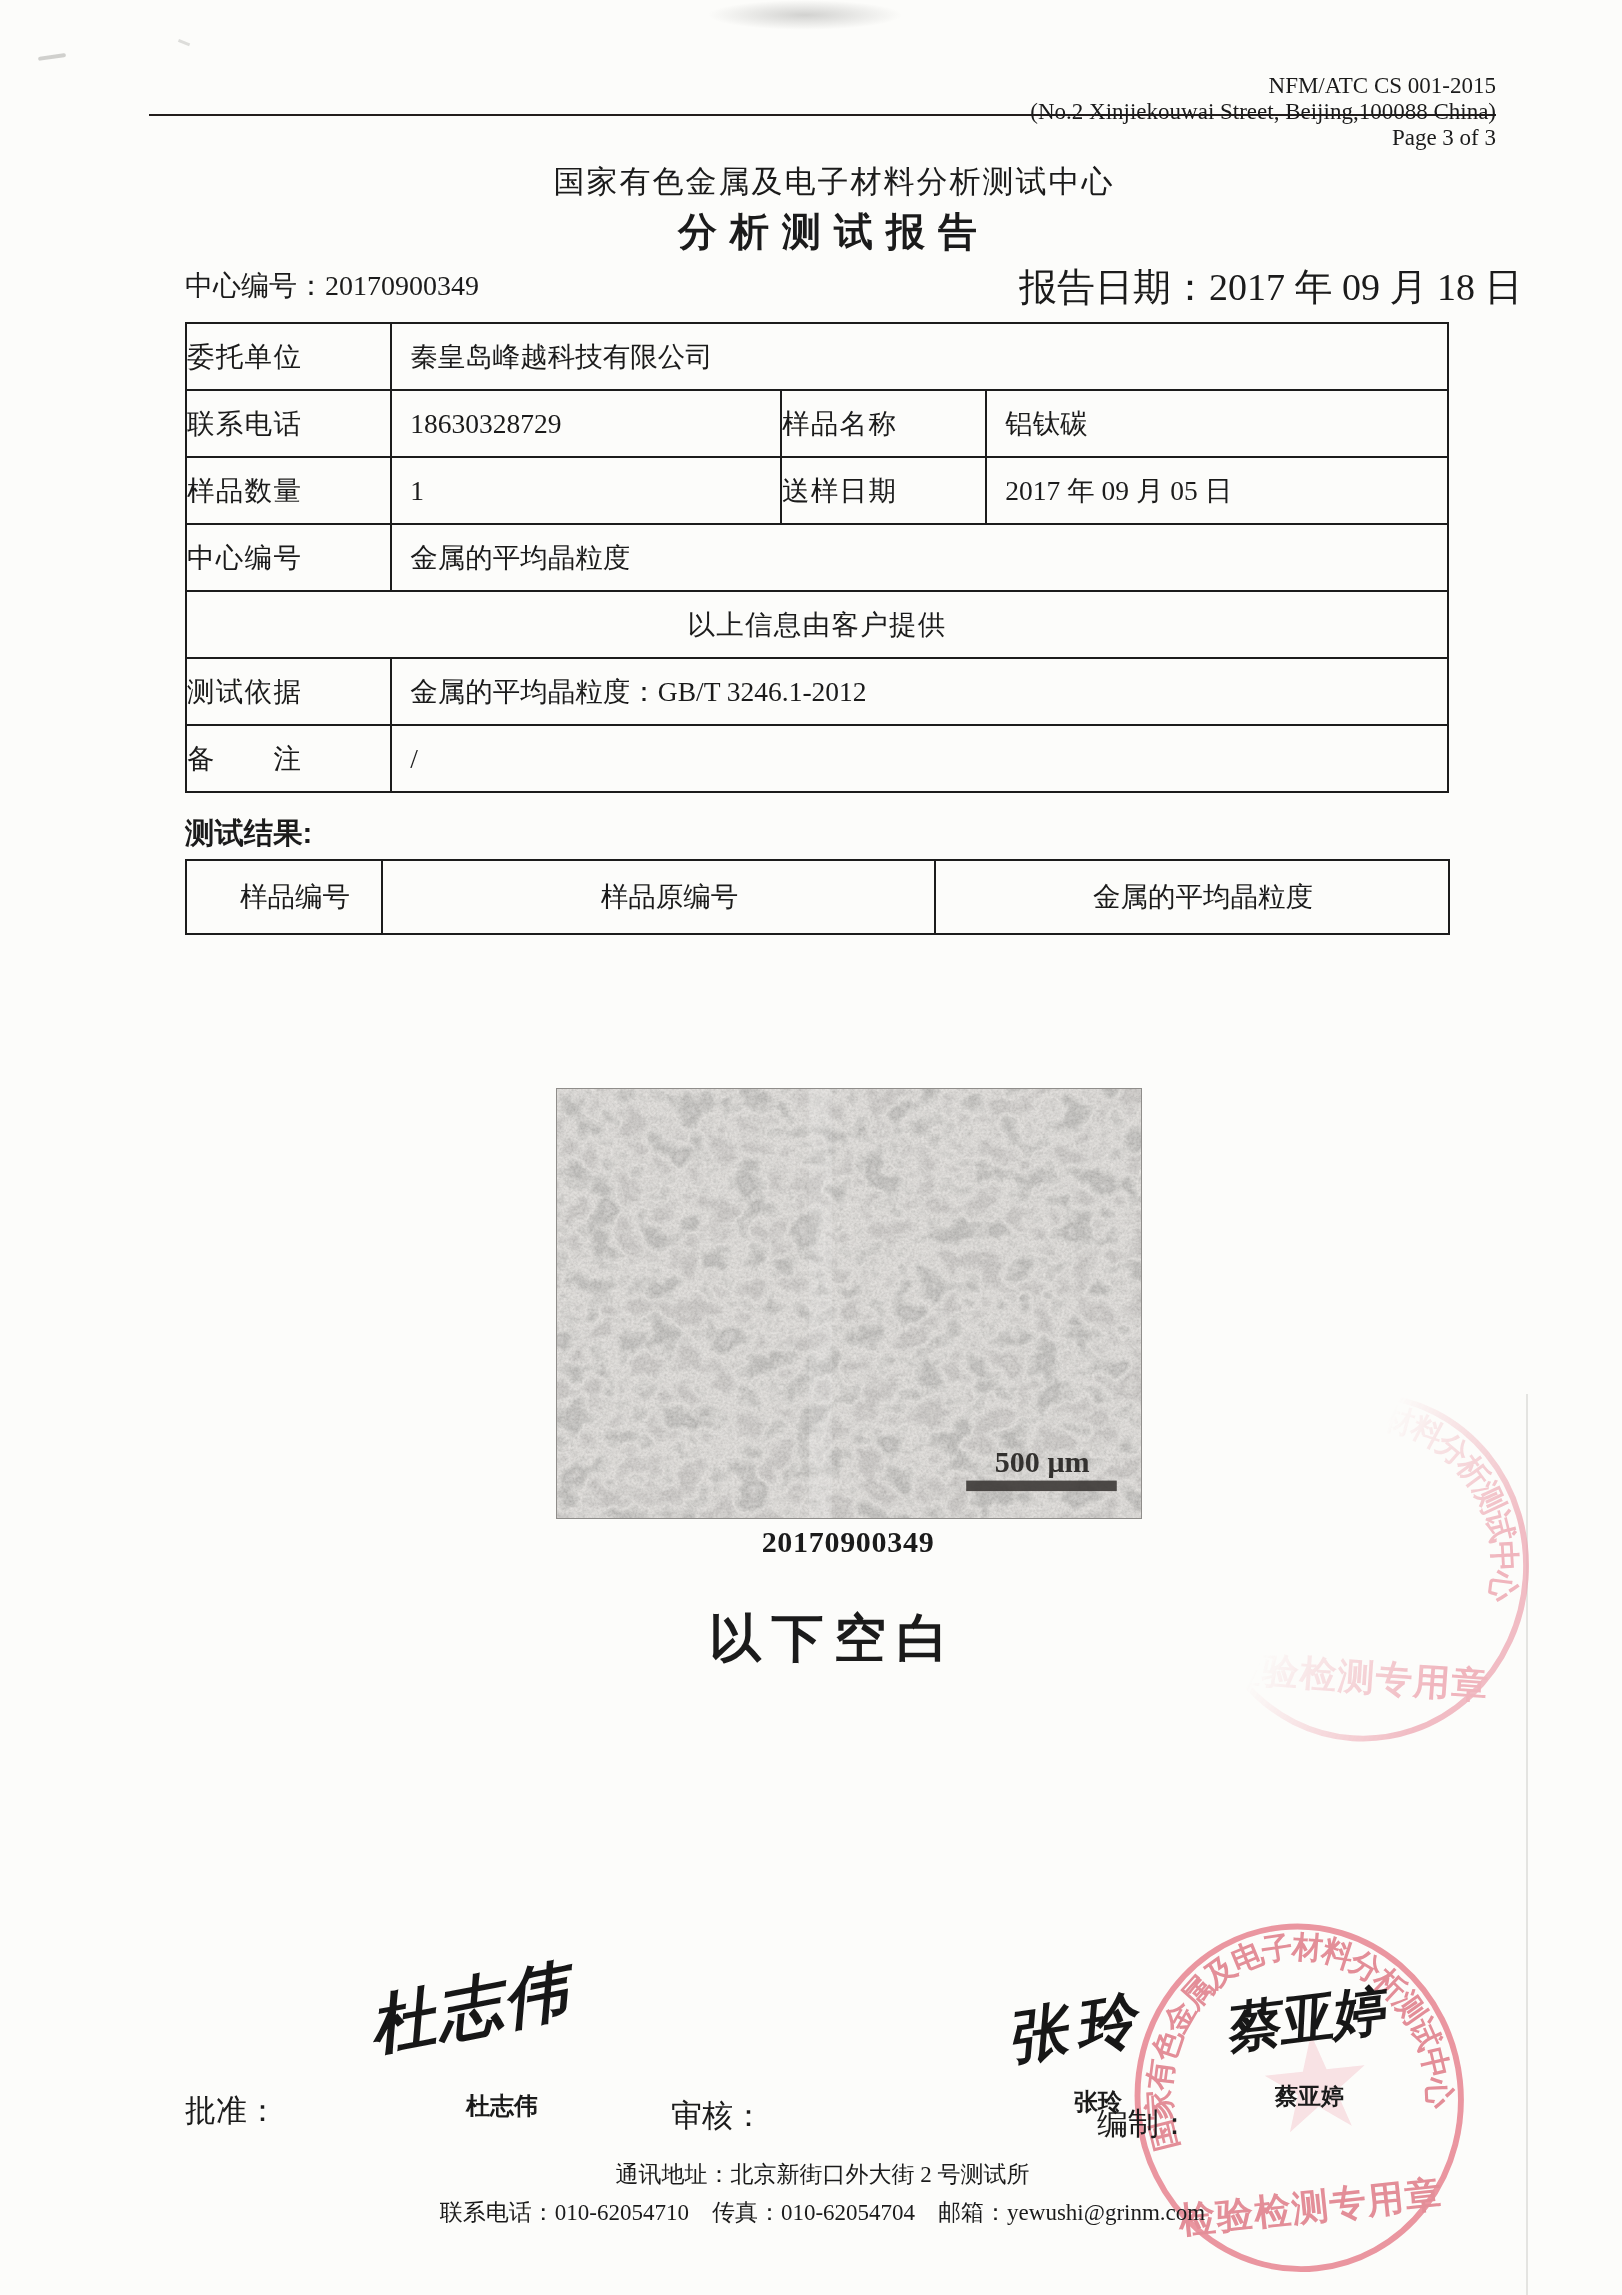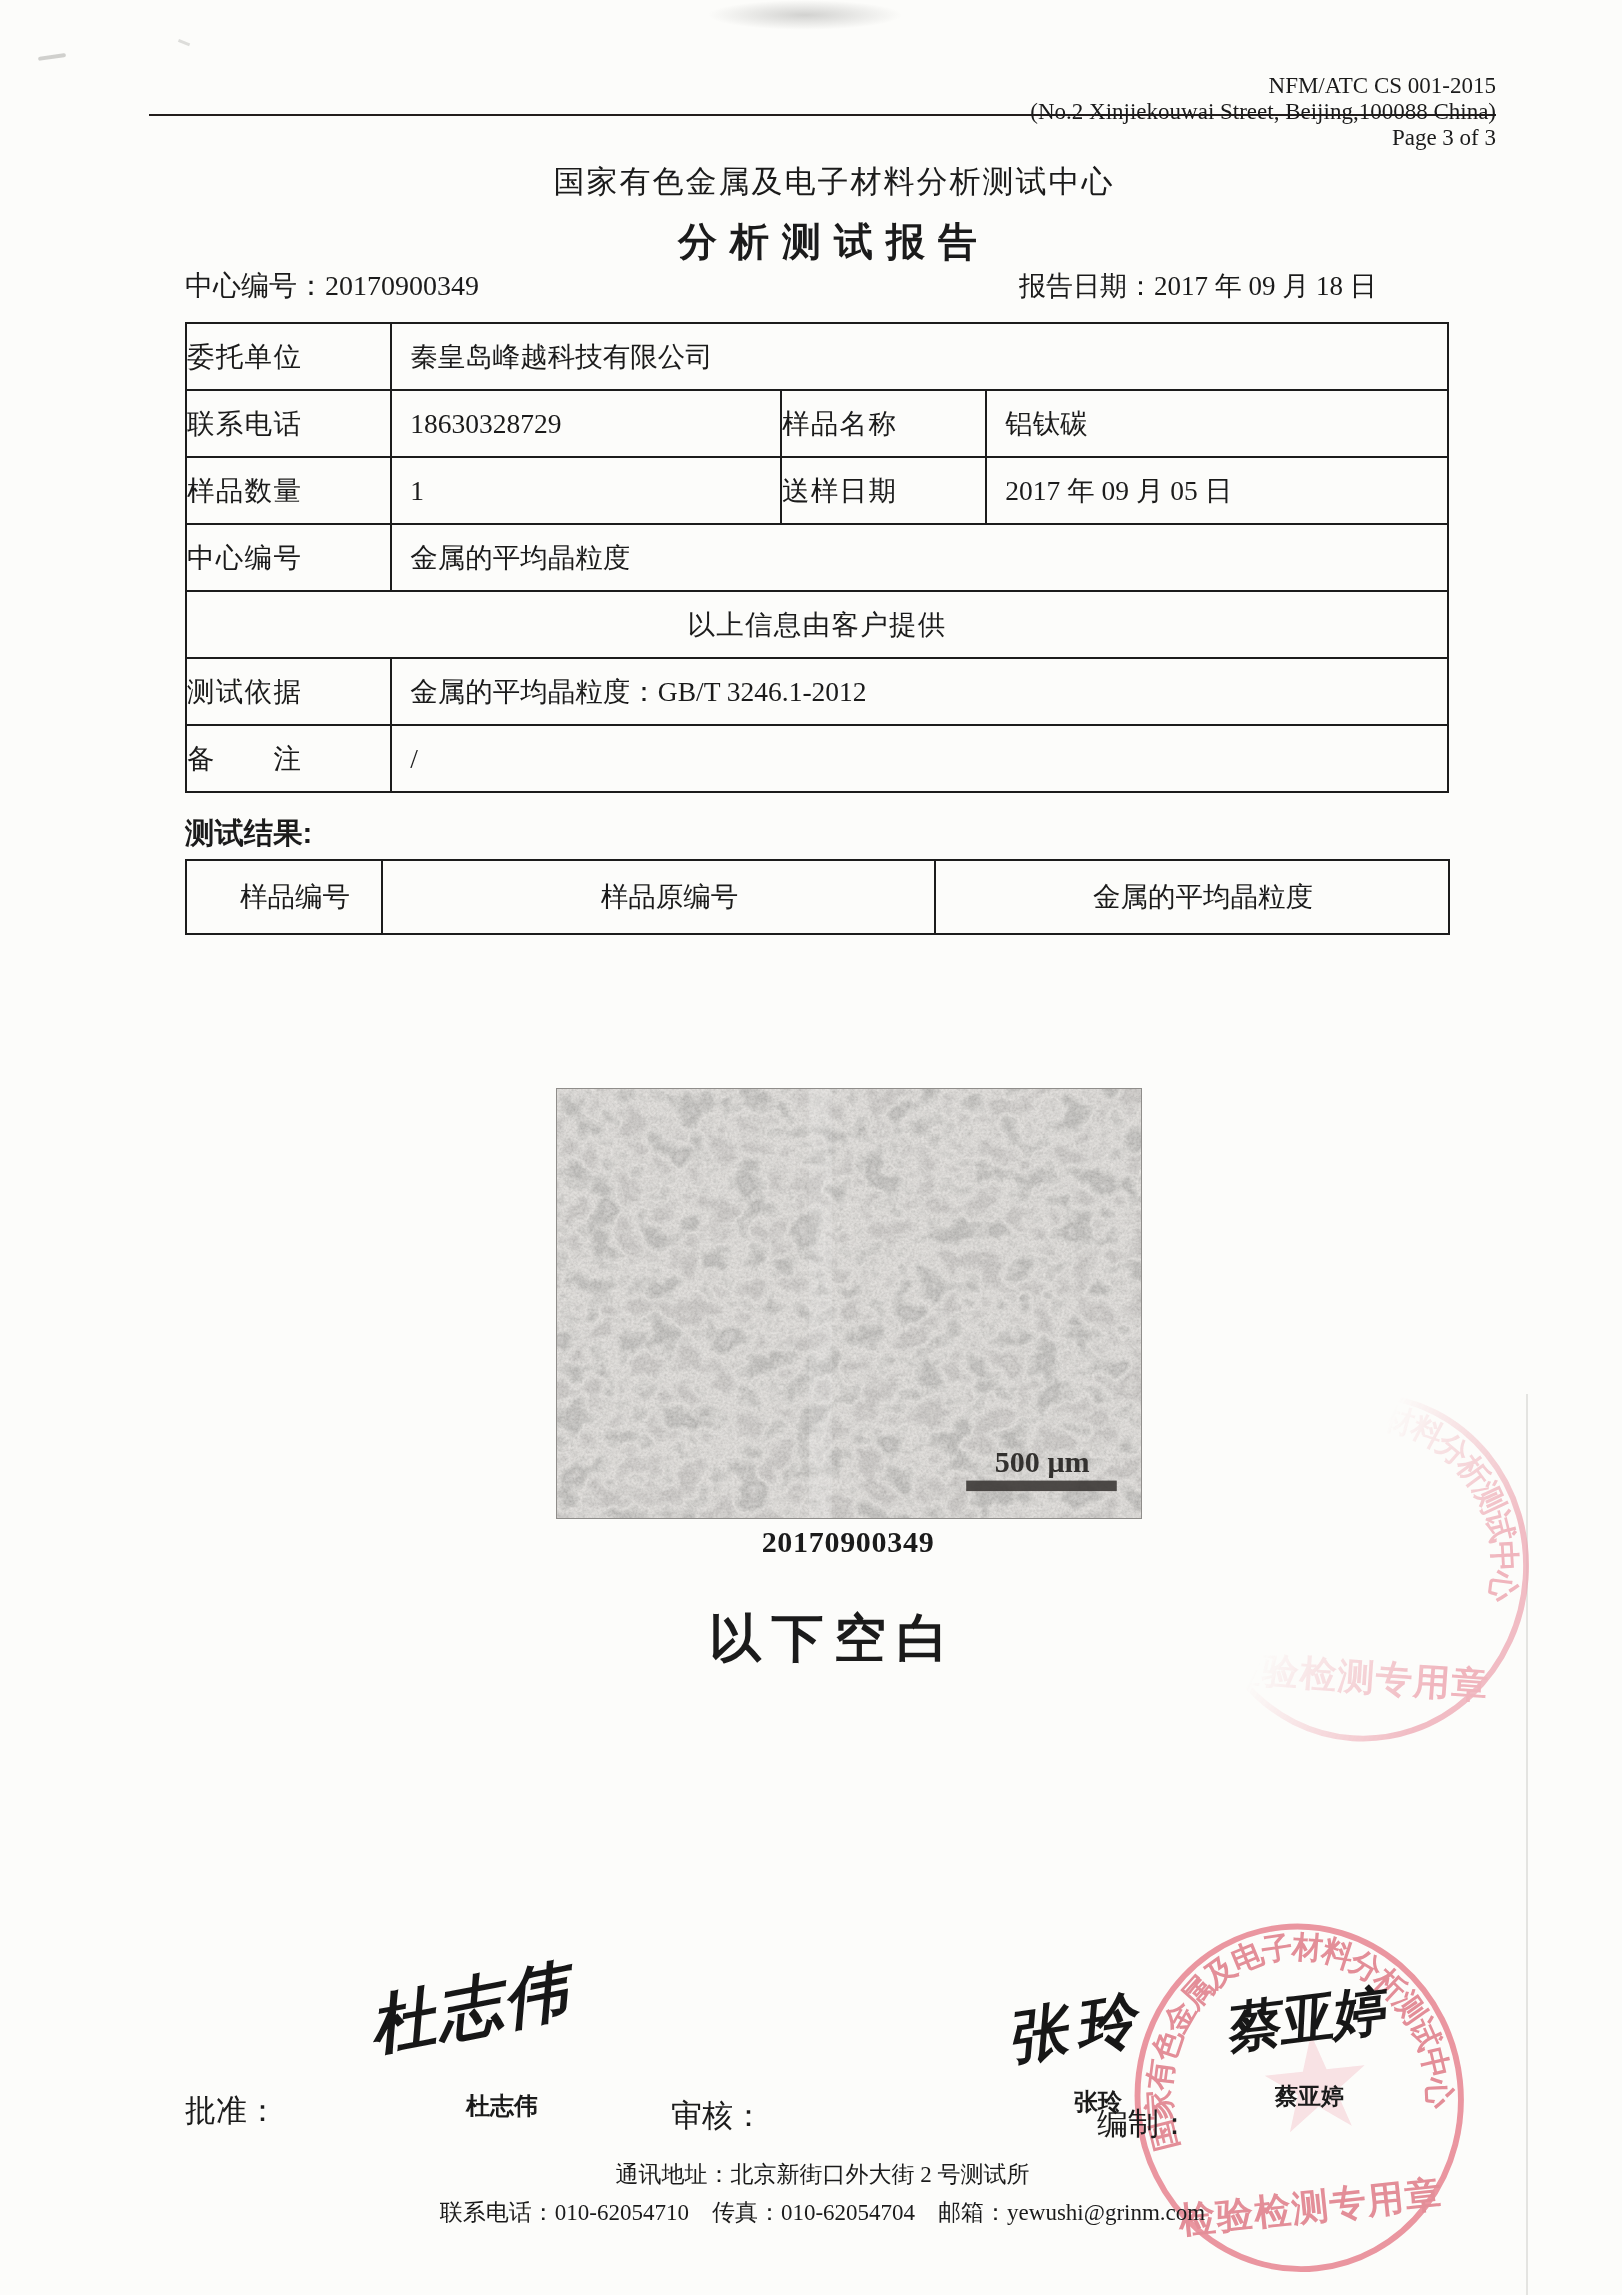--- a/index.html
+++ b/index.html
@@ -16,23 +16,23 @@
   
   .header{position:absolute;left:149px;top:73px;width:1347px;height:38px;
           border-bottom:2.6px solid #221d1c;display:flex;justify-content:space-between;
           align-items:flex-end;font-size:23px;padding-bottom:2.6px;flex-direction:column;}
   .header span{white-space:nowrap;}
 
   
   .title-org{position:absolute;left:196px;top:161px;width:1276px;text-align:center;
              font-size:31px;letter-spacing:2px;}
   .title-report{position:absolute;left:196px;top:205px;width:1276px;text-align:center;
-                font-size:39px;font-weight:bold;letter-spacing:13px;margin-top:10px;}
+                font-size:39px;font-weight:bold;letter-spacing:13px;}
   .center-no{position:absolute;left:185px;top:267px;font-size:28px;}
-  .report-date{position:absolute;left:1019px;top:268px;font-size:27px;}
+  .report-date{position:absolute;left:1019px;top:262px;font-size:38px;}
 
   
   table{border-collapse:collapse;table-layout:fixed;}
   .info-table{position:absolute;left:185px;top:322px;font-size:27.5px;}
   .info-table td{border:2px solid #1c1c1c;border-top-width:2.6px;border-bottom-width:2.6px;
                  height:65px;padding:0;overflow:hidden;}
   .info-table td.lbl{text-align:left;letter-spacing:1.3px;}
   .info-table td.val{padding-left:18.3px;}
   .info-table td.note{text-align:center;letter-spacing:1.3px;}
 

